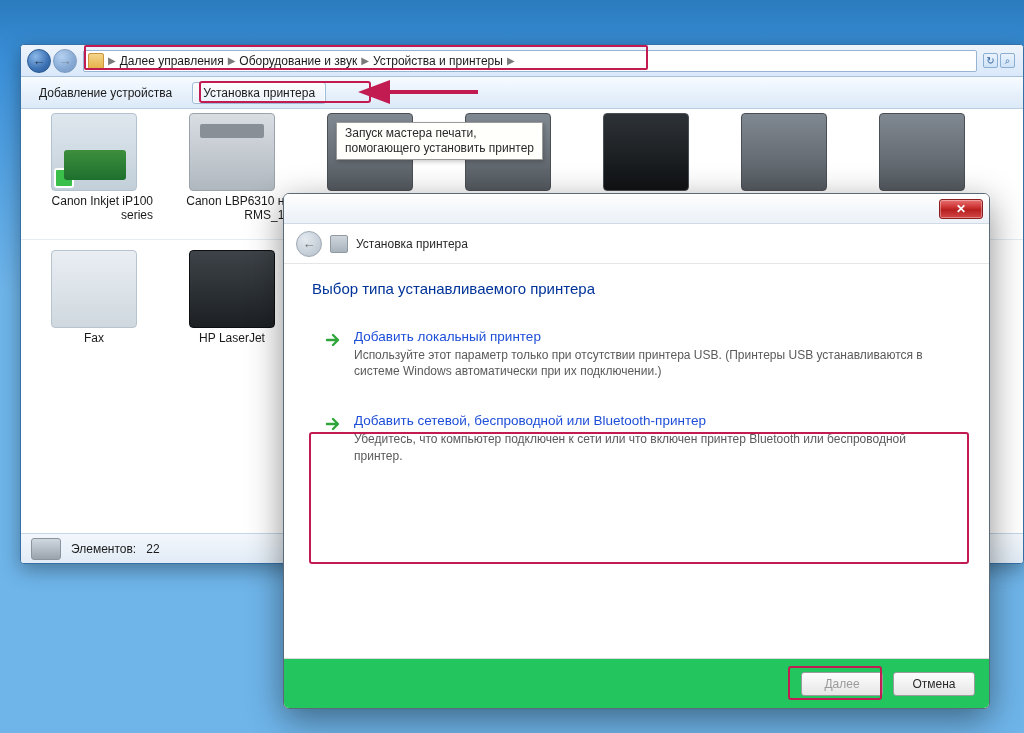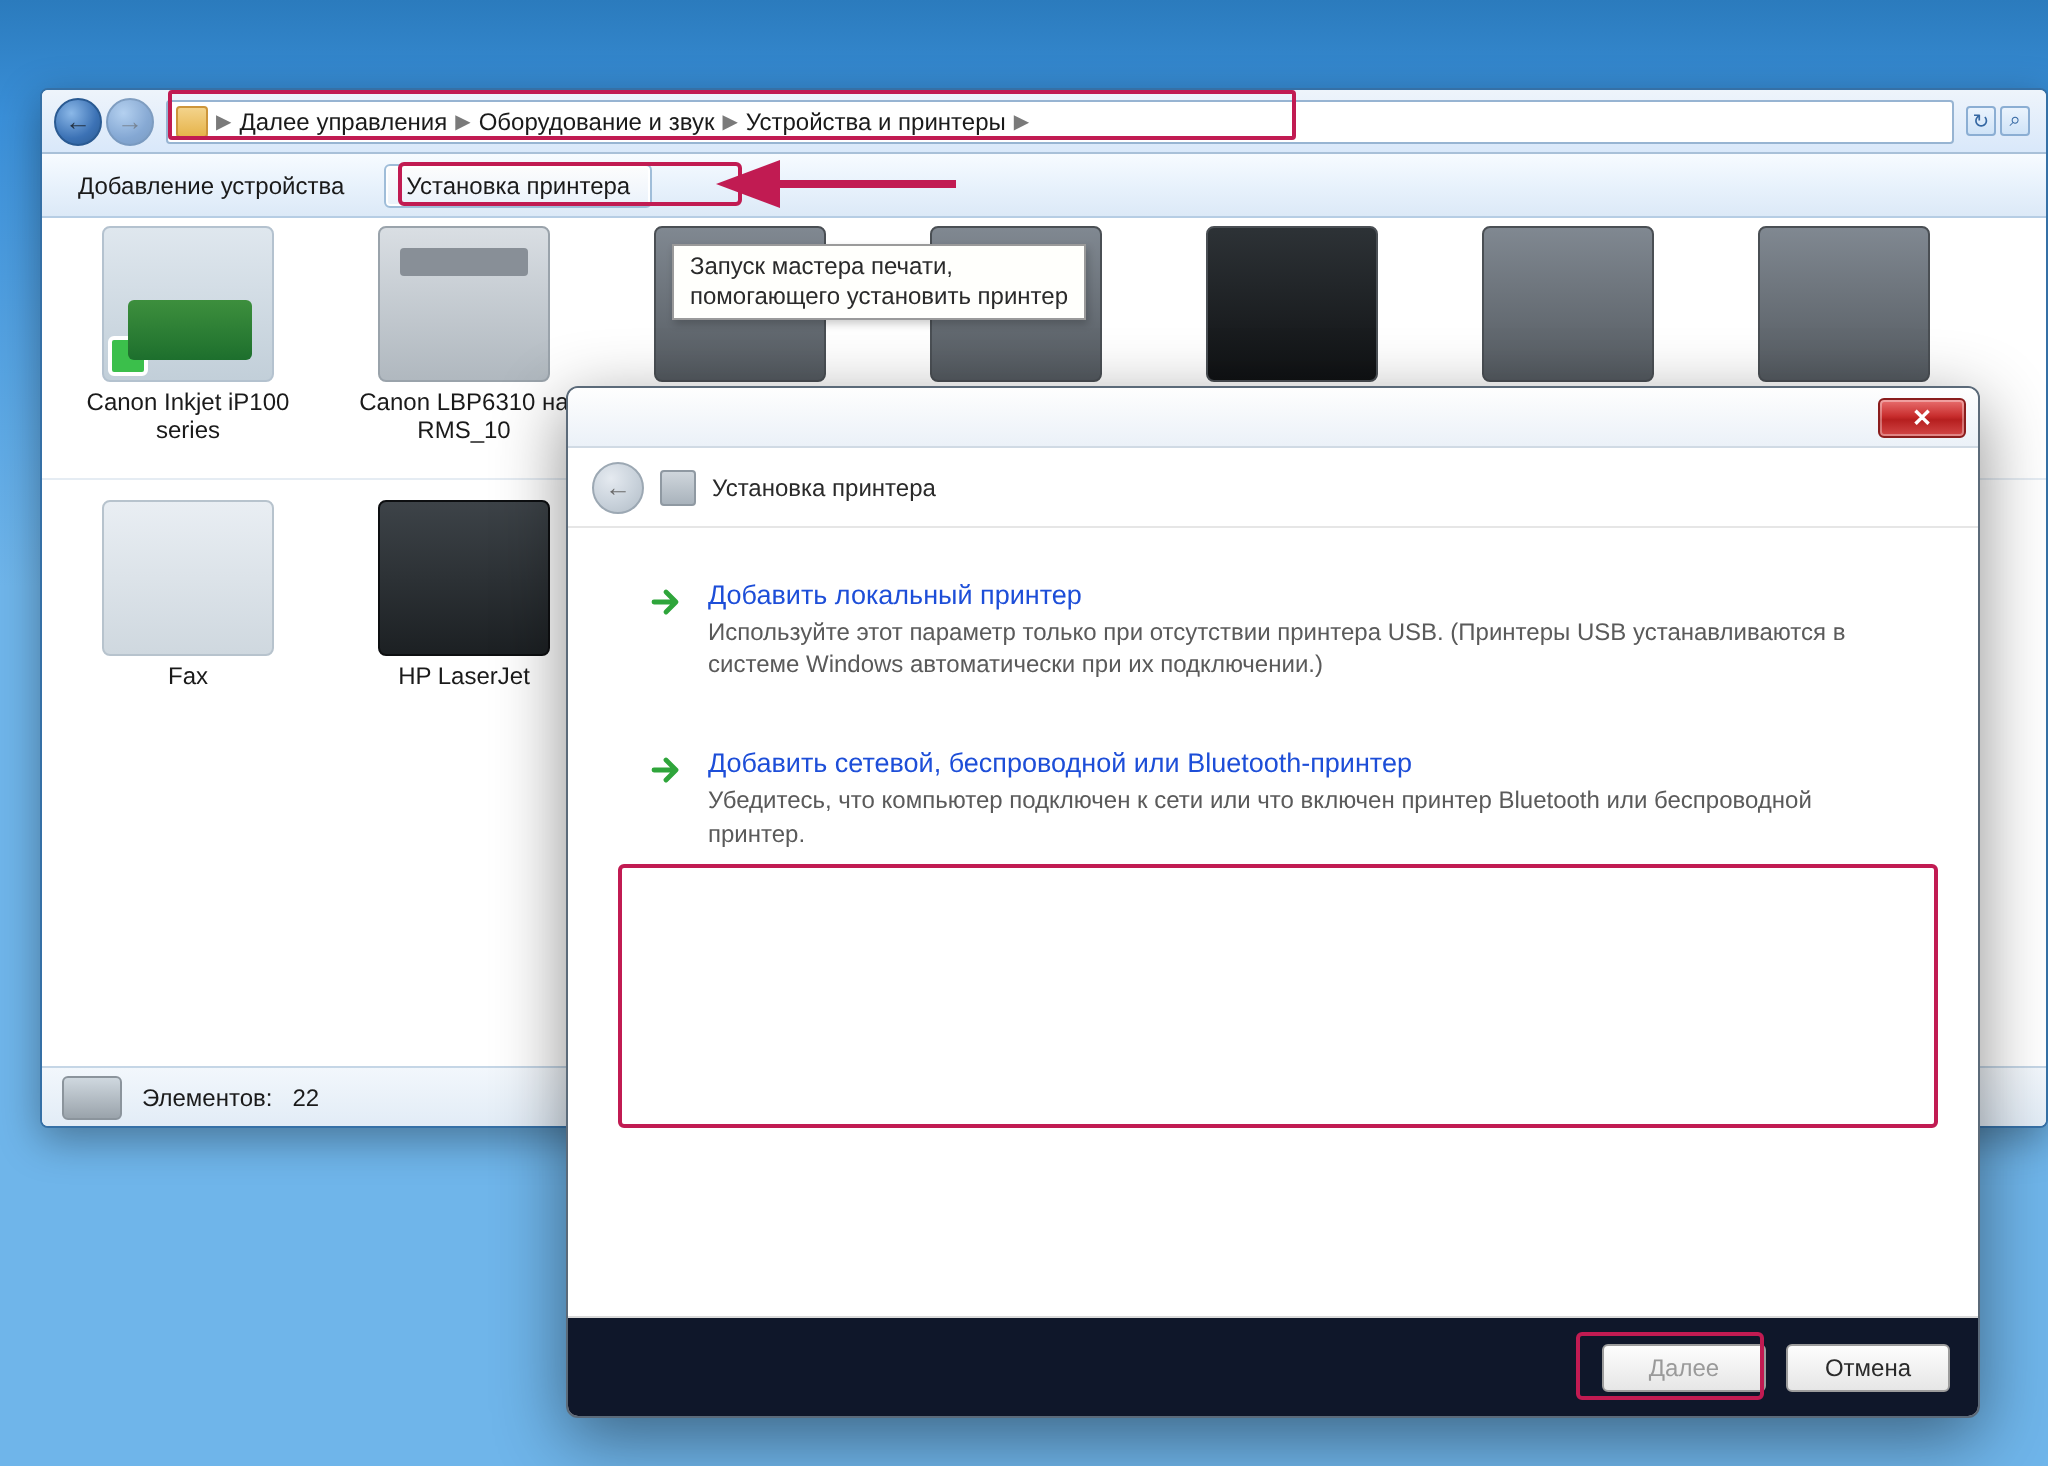--- a/index.html
+++ b/index.html
@@ -109,21 +109,21 @@
 
   .devices-grid {
     display: flex; flex-wrap: wrap;
     gap: 18px 20px;
     padding: 4px 14px 10px;
   }
   .device {
     width: 118px;
     display: flex; flex-direction: column; align-items: center;
     gap: 4px;
-    text-align: center;
+    text-align: right;
   }
   .device .ico {
     width: 86px; height: 78px;
     border-radius: 4px;
     display:flex;align-items:center;justify-content:center;
   }
   .device .ico.inkjet {
     background: linear-gradient(#dfe7ee,#c2cfd9);
     border: 1px solid #b4c2cf;
     position: relative;
@@ -260,21 +260,21 @@
   .wiz-option .txt .ot { font-size:13.5px;color:#1d4ed8;margin-bottom:3px; }
   .wiz-option .txt .od { font-size:12px;color:#5a5a5a;line-height:1.35; }
 
   .hl-option {
     position:absolute; left:309px; top:432px; width:660px; height:132px;
     border:2px solid #c11b52; border-radius:3px;
   }
 
   .wiz-footer {
     position:absolute;left:0;right:0;bottom:0;height:50px;
-    background:#0f172a;border-top:1px solid #d9d9d9;
+    background:#22c55e;border-top:1px solid #d9d9d9;
     display:flex;align-items:center;justify-content:flex-end;
     gap:10px;padding:0 14px;
   }
   .wiz-btn {
     min-width:82px;height:24px;
     border:1px solid #9c9c9c;border-radius:3px;
     background:linear-gradient(#fdfdfd,#e6e6e6);
     display:flex;align-items:center;justify-content:center;
     font-size:12px;color:#2a2a2a;
   }
@@ -398,20 +398,21 @@
   </div>
   <div class="wiz-head">
     <div class="wiz-back">
       <span>←</span>
     </div>
     <div class="wiz-printer-ico"></div>
     <div class="t">Установка принтера</div>
   </div>
 
   <div class="wiz-body">
+    <div class="wiz-h1">Выбор типа устанавливаемого принтера</div>
 
     <div class="wiz-option">
       <div class="arrow">
         <svg viewBox="0 0 16 16">
             <path d="M2 8h9M8 3l5 5-5 5" fill="none" stroke="#2fa53b" stroke-width="2.4" stroke-linecap="round" stroke-linejoin="round"></path>
           </svg>
       </div>
       <div class="txt">
         <div class="ot">Добавить локальный принтер</div>
         <div class="od">Используйте этот параметр только при отсутствии принтера USB. (Принтеры USB устанавливаются в системе Windows автоматически при их подключении.)</div>

